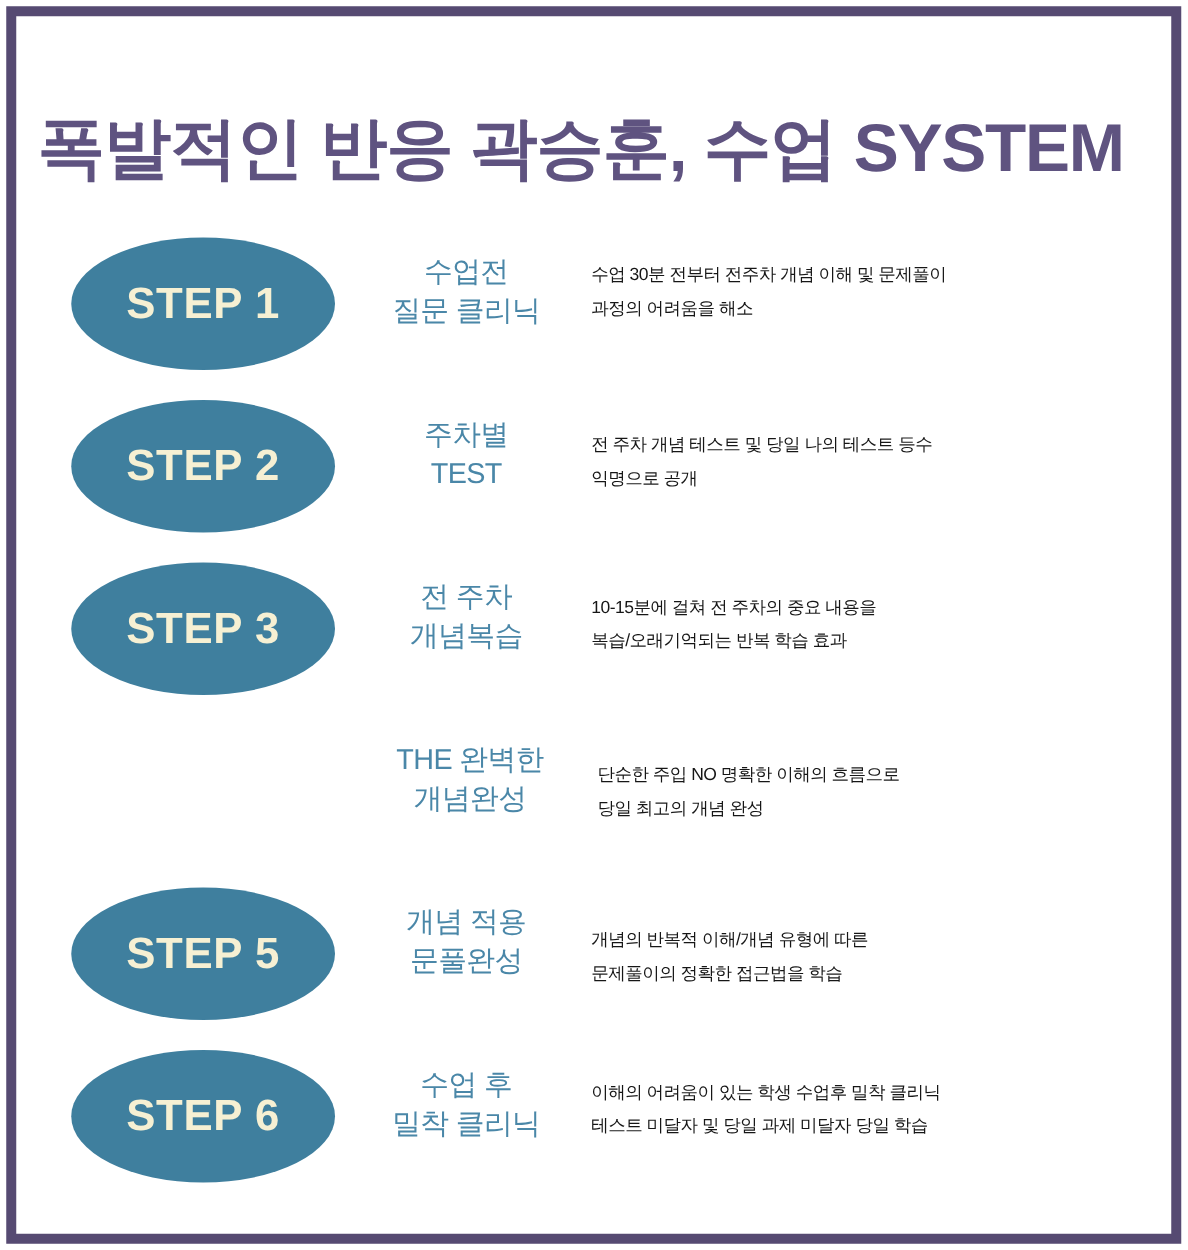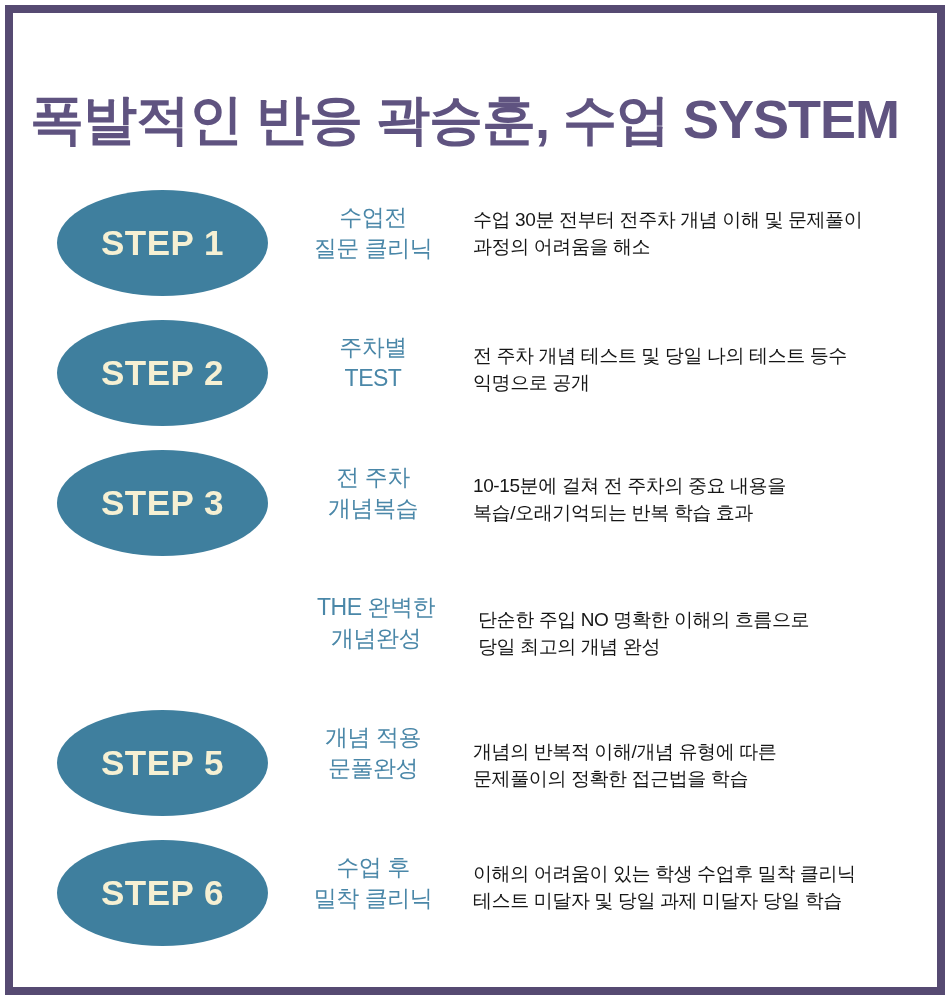--- a/index.html
+++ b/index.html
@@ -103,21 +103,21 @@
   .subtitle .ln {
     display: block;
     white-space: nowrap;
   }
 
   .desc {
     position: absolute;
     left: 473px;
     top: 22px;
     width: 450px;
-    font-size: 19px;
+    font-size: 14px;
     line-height: 27px;
     color: #161616;
     letter-spacing: -0.4px;
   }
 
   .desc .ln {
     display: block;
     white-space: nowrap;
   }
 

